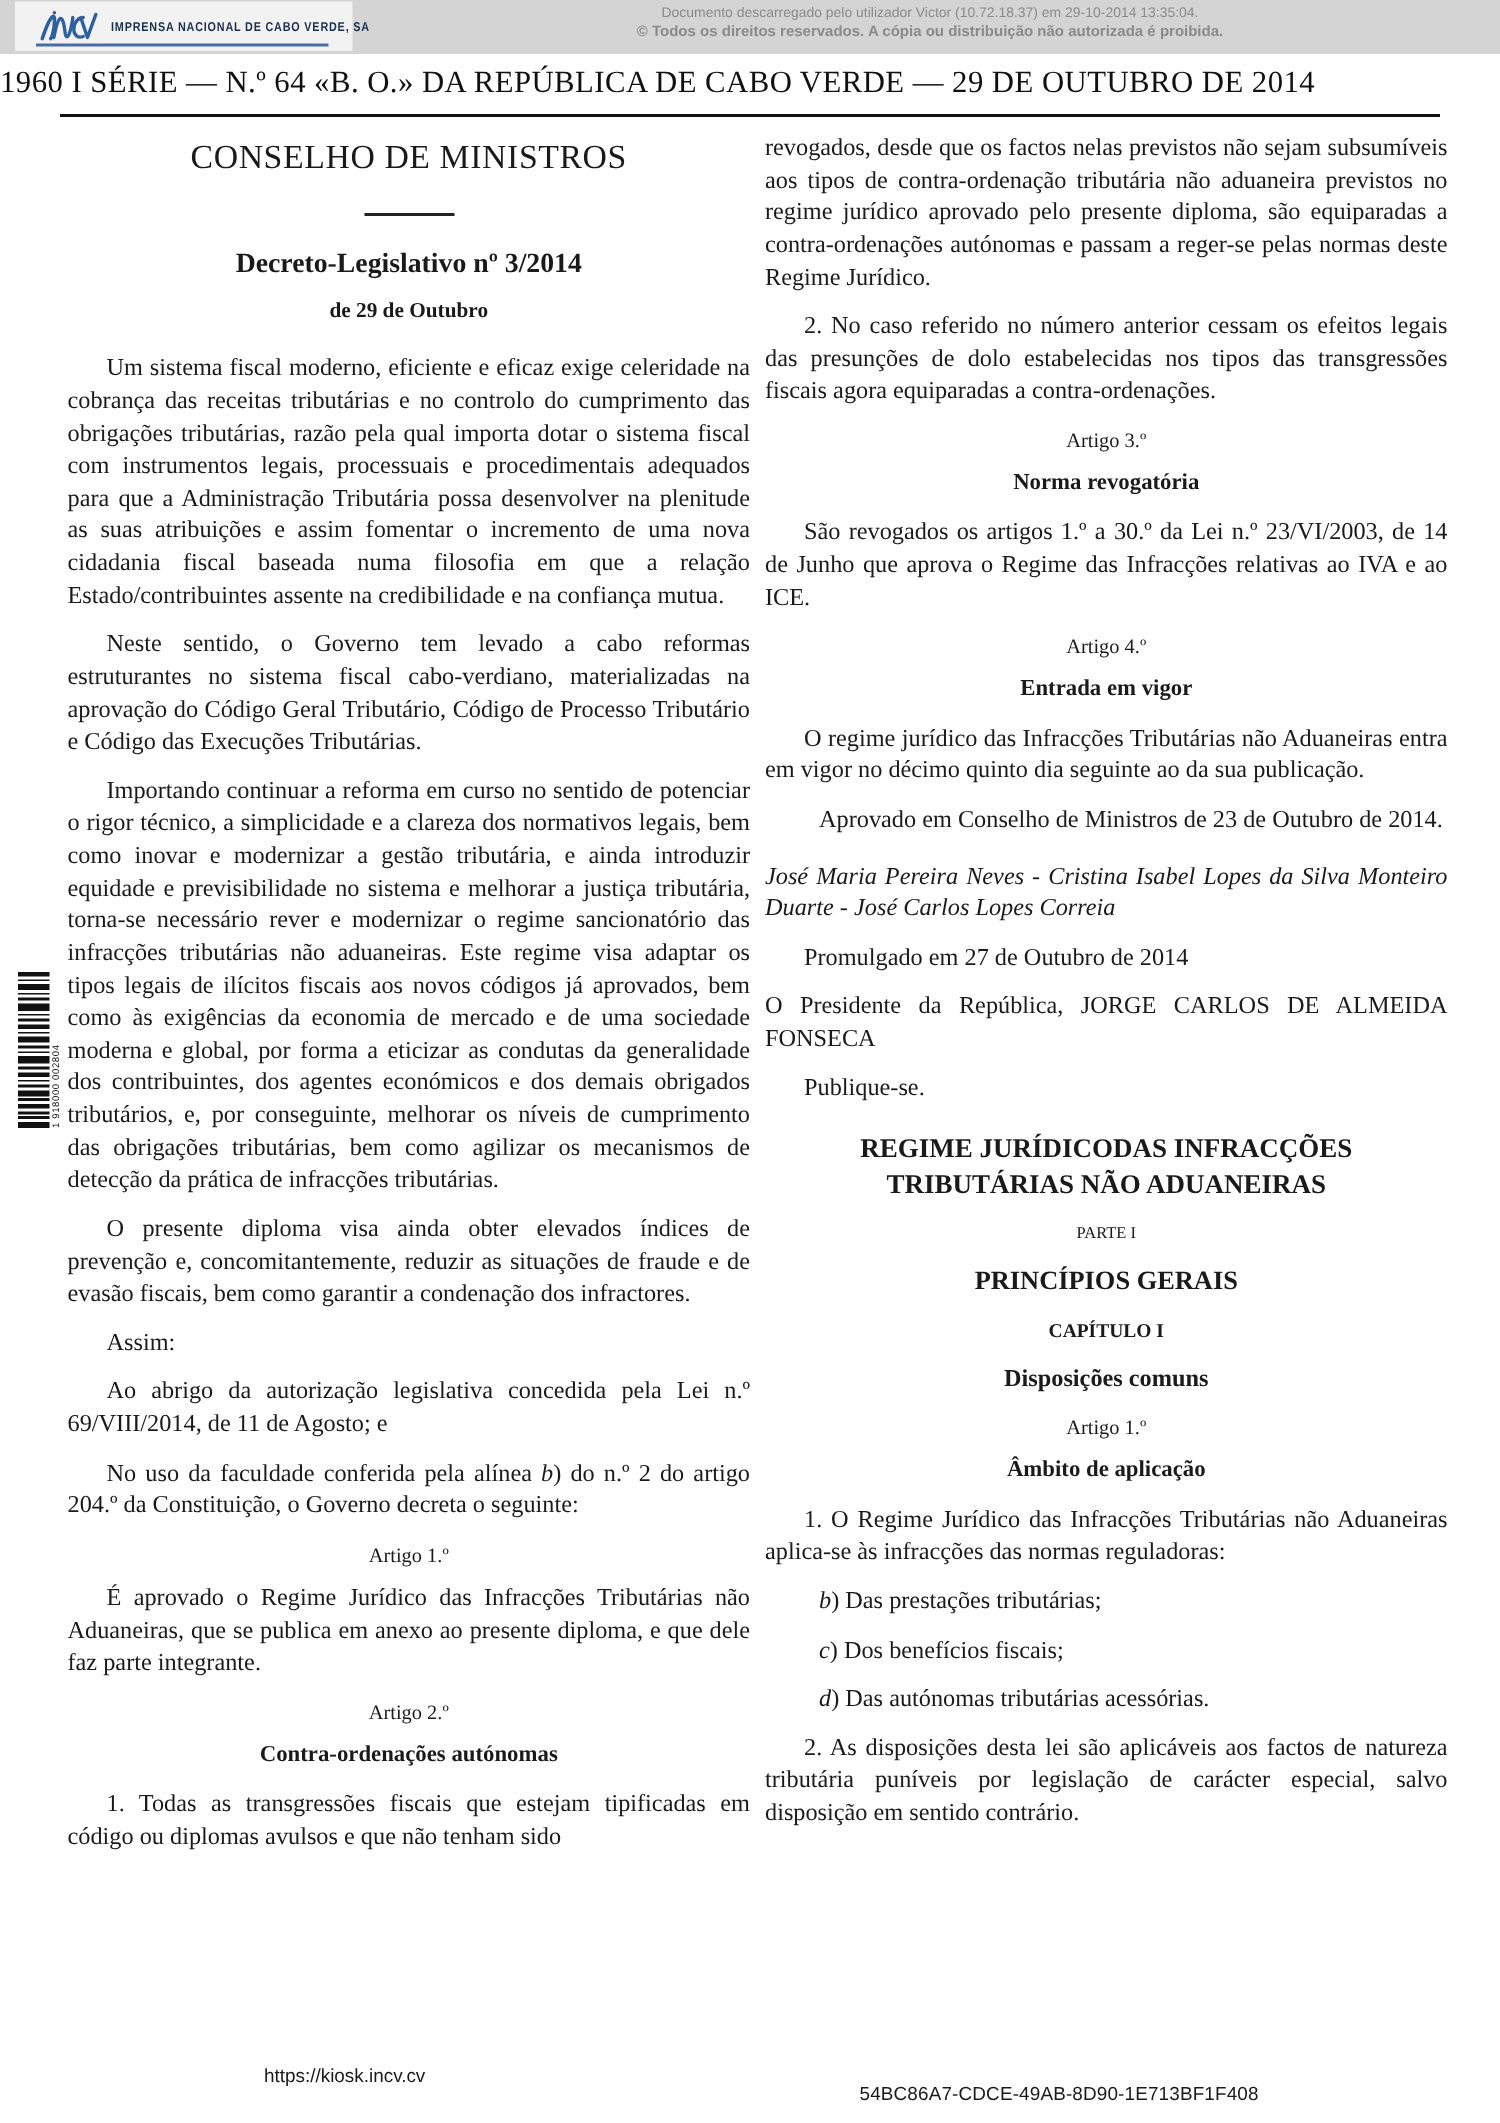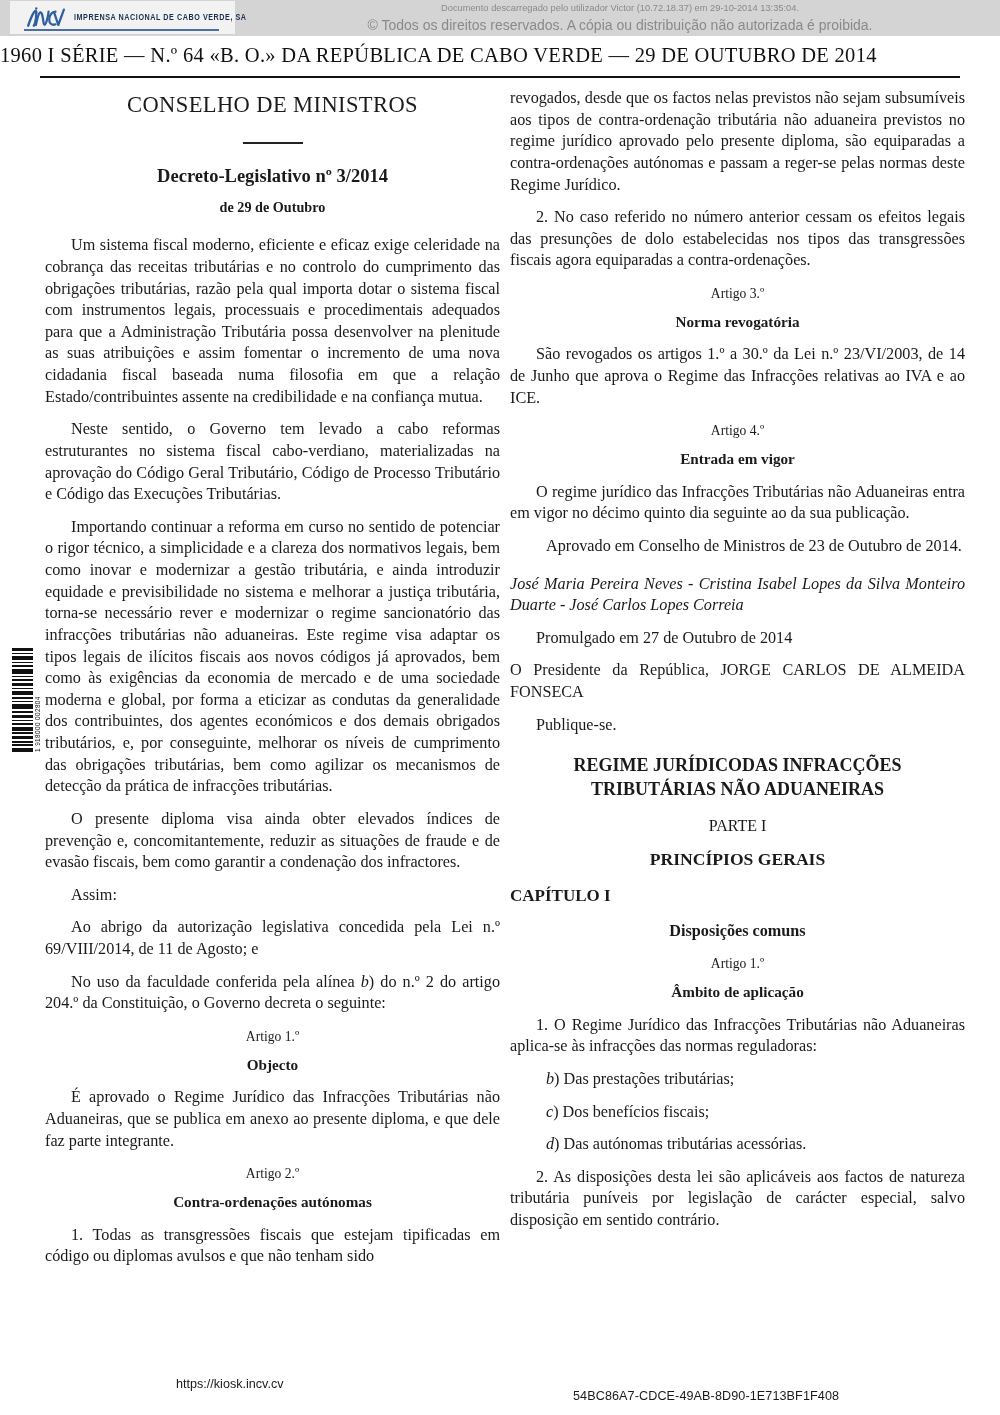--- a/index.html
+++ b/index.html
@@ -57,21 +57,21 @@
   .watermark {
     position: absolute;
     left: 250px; top: 2px;
     width: 740px;
     text-align: center;
     font-family: "Liberation Sans", sans-serif;
     color: #8a8a8a;
     line-height: 1.45;
   }
   .watermark .wm1 { font-size: 9.3px; display:block; }
-  .watermark .wm2 { font-size: 14px; display:block; }
+  .watermark .wm2 { font-size: 10px; display:block;font-weight:bold; }
 
   
   .runhead {
     position: absolute;
     top: 44px; left: 0;
     width: 844px;
     text-align: center;
     font-size: 20.5px;
     letter-spacing: 0.3px;
     white-space: nowrap;
@@ -169,33 +169,33 @@
   }
   .big-title {
     text-align: center;
     font-weight: bold;
     font-size: 18.0px;
     line-height: 1.3;
     margin: 18px 0 14px 0;
   }
   .parte {
     text-align: center;
-    font-size: 16px;
+    font-size: 11px;
     margin: 4px 0 12px 0;
   }
   .parte-b {
     text-align: center;
     font-weight: bold;
     font-size: 17.6px;
     margin: 0 0 13px 0;
   }
   .capitulo {
-    text-align: left;
-    font-weight: bold;
-    font-size: 17.0px;
+    text-align: center;
+    font-weight: bold;
+    font-size: 13px;
     margin: 0 0 13px 0;
   }
   .cap-sub {
     text-align: center;
     font-weight: bold;
     font-size: 16.2px;
     margin: 0 0 4px 0;
   }
   .signers {
     font-style: italic;
@@ -297,21 +297,20 @@
   <p class="para">Um sistema fiscal moderno, eficiente e eficaz exige celeridade na cobrança das receitas tributárias e no controlo do cumprimento das obrigações tributárias, razão pela qual importa dotar o sistema fiscal com instrumentos legais, processuais e procedimentais adequados para que a Administração Tributária possa desenvolver na plenitude as suas atribuições e assim fomentar o incremento de uma nova cidadania fiscal baseada numa filosofia em que a relação Estado/contribuintes assente na credibilidade e na confiança mutua.</p>
   <p class="para">Neste sentido, o Governo tem levado a cabo reformas estruturantes no sistema fiscal cabo-verdiano, materializadas na aprovação do Código Geral Tributário, Código de Processo Tributário e Código das Execuções Tributárias.</p>
   <p class="para">Importando continuar a reforma em curso no sentido de potenciar o rigor técnico, a simplicidade e a clareza dos normativos legais, bem como inovar e modernizar a gestão tributária, e ainda introduzir equidade e previsibilidade no sistema e melhorar a justiça tributária, torna-se necessário rever e modernizar o regime sancionatório das infracções tributárias não aduaneiras. Este regime visa adaptar os tipos legais de ilícitos fiscais aos novos códigos já aprovados, bem como às exigências da economia de mercado e de uma sociedade moderna e global, por forma a eticizar as condutas da generalidade dos contribuintes, dos agentes económicos e dos demais obrigados tributários, e, por conseguinte, melhorar os níveis de cumprimento das obrigações tributárias, bem como agilizar os mecanismos de detecção da prática de infracções tributárias.</p>
   <p class="para">O presente diploma visa ainda obter elevados índices de prevenção e, concomitantemente, reduzir as situações de fraude e de evasão fiscais, bem como garantir a condenação dos infractores.</p>
   <p class="para">Assim:</p>
   <p class="para">Ao abrigo da autorização legislativa concedida pela Lei n.º 69/VIII/2014, de 11 de Agosto; e</p>
 
   <p class="para"><span>No uso da faculdade conferida pela alínea </span><span class="it">b</span><span>) do n.º 2 do artigo 204.º da Constituição, o Governo decreta o seguinte:</span></p>
 
   <div class="artigo">Artigo 1.º</div>
-  <div class="artigo-title">Objecto</div>
   <p class="para">É aprovado o Regime Jurídico das Infracções Tributárias não Aduaneiras, que se publica em anexo ao presente diploma, e que dele faz parte integrante.</p>
 
   <div class="artigo">Artigo 2.º</div>
   <div class="artigo-title">Contra-ordenações autónomas</div>
   <p class="para last">1. Todas as transgressões fiscais que estejam tipificadas em código ou diplomas avulsos e que não tenham sido</p>
 
 </div>
 
 <div class="col col-right">
 

